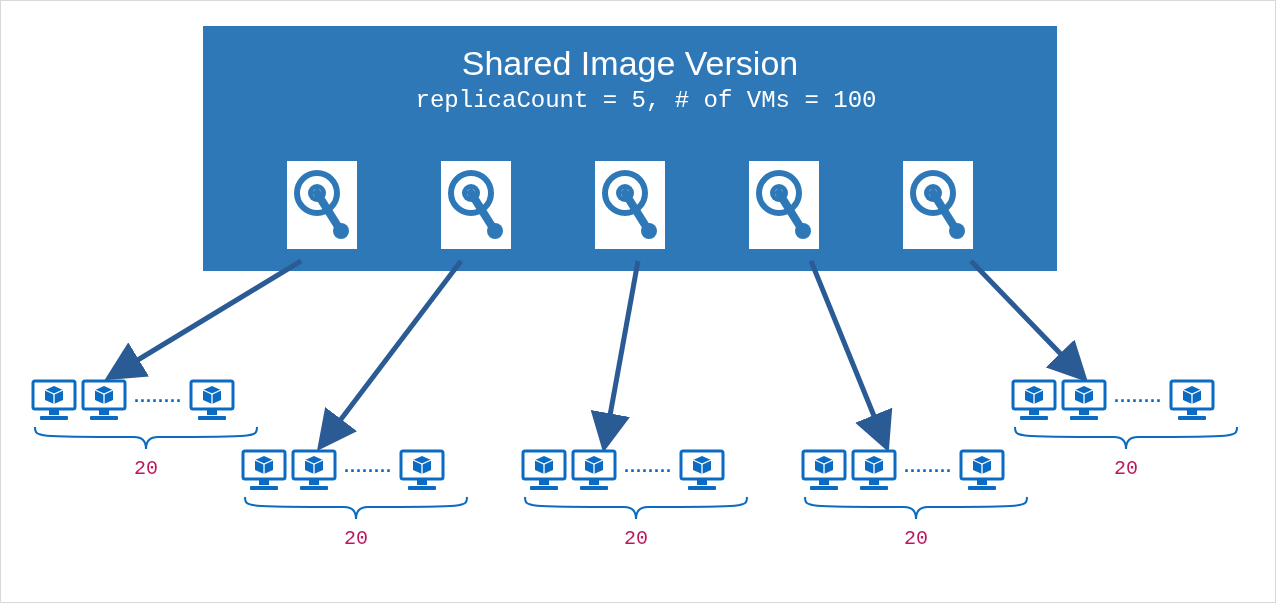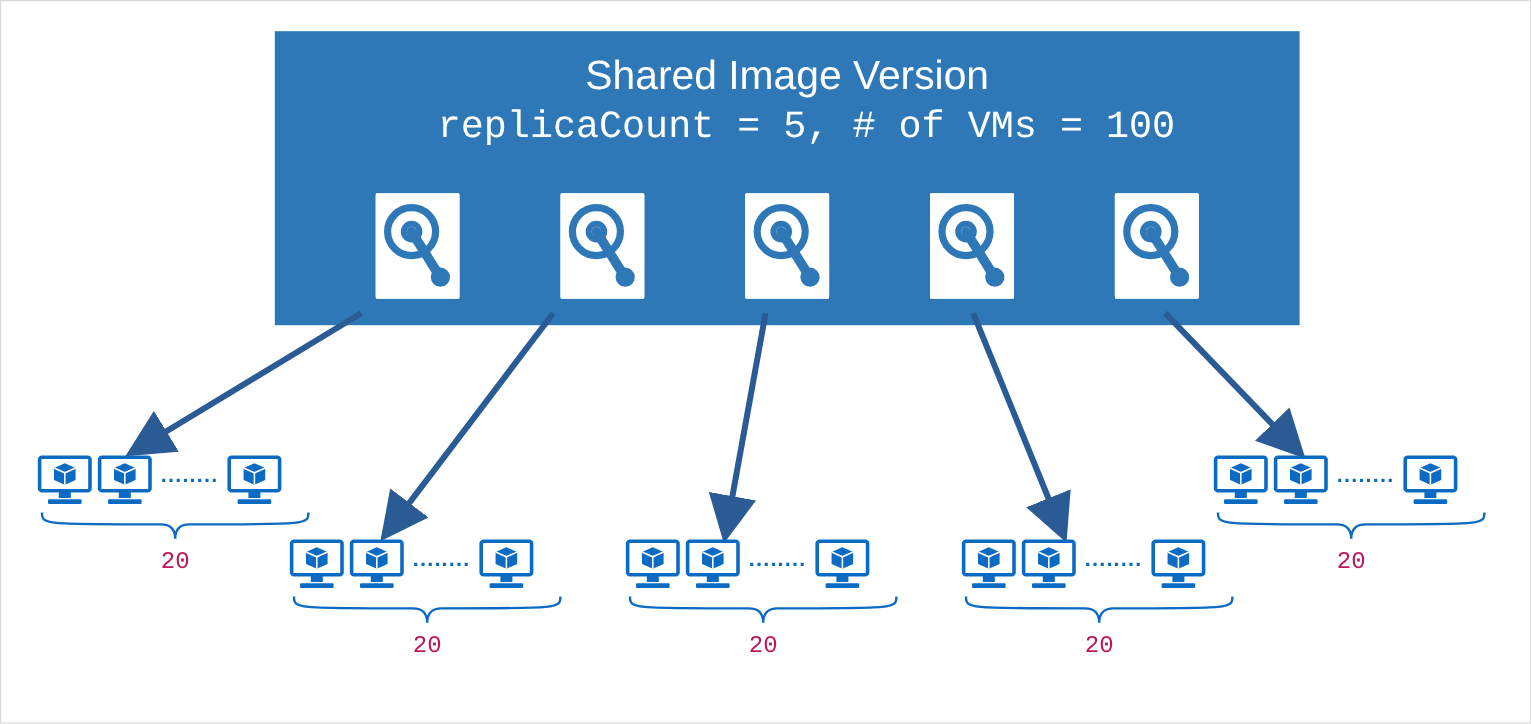--- a/index.html
+++ b/index.html
@@ -12,37 +12,37 @@
   .canvas {
     position: relative;
     width: 1276px;
     height: 603px;
     border: 1px solid #d9d9d9;
     background: #fff;
     overflow: hidden;
   }
   .header-box {
     position: absolute;
-    left: 228px;
+    left: 202px;
     top: 25px;
     width: 854px;
     height: 245px;
     background: #2f78b7;
     text-align: center;
   }
   .header-title {
     color: #fff;
     font-size: 34px;
     font-weight: 300;
     margin-top: 18px;
   }
   .header-sub {
     color: #fff;
     font-family: Consolas, "Courier New", monospace;
-    font-size: 32px;
+    font-size: 24px;
     margin-top: 4px;
     padding-left: 32px;
   }
   .disk-row {
     position: absolute;
     top: 135px;
     left: 0;
     width: 100%;
     display: flex;
     justify-content: space-evenly;

